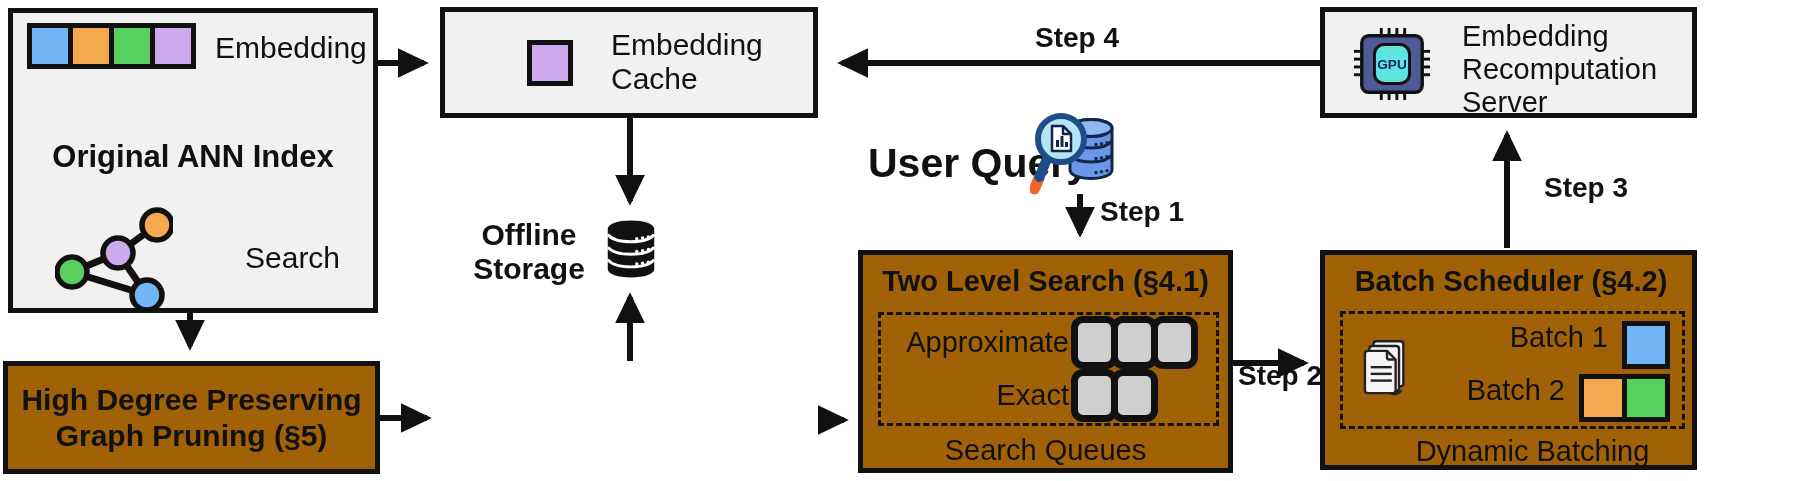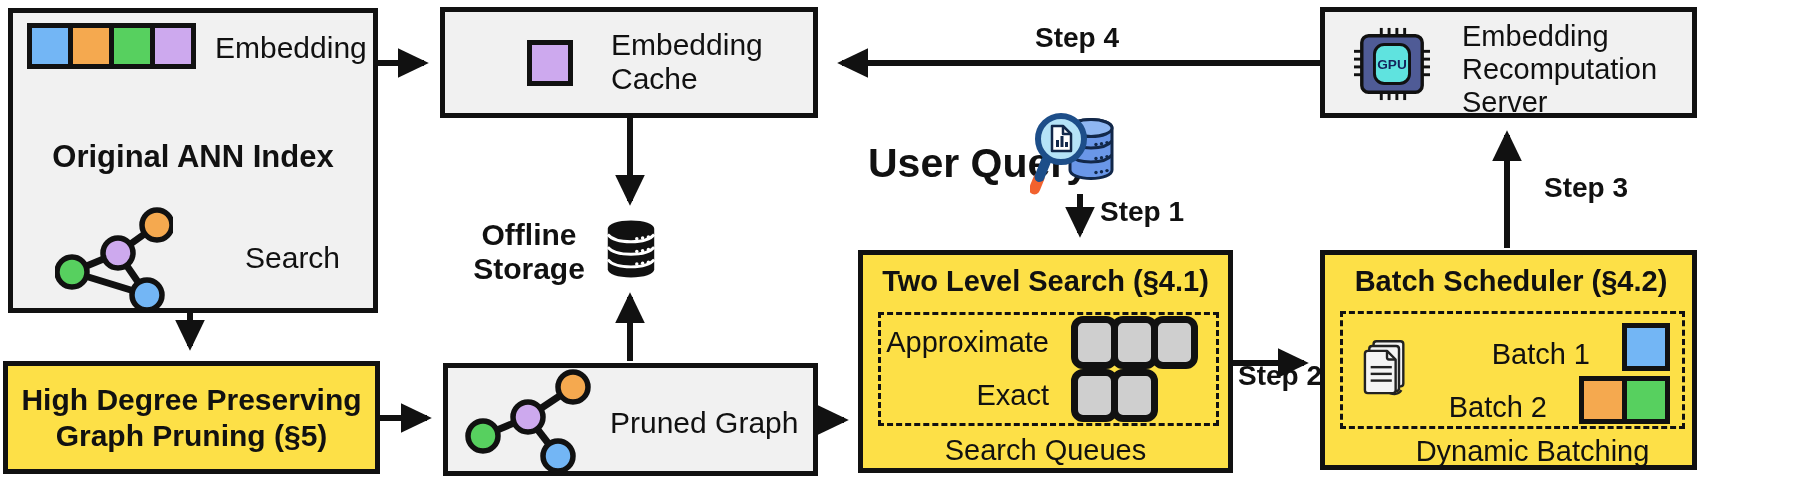--- a/index.html
+++ b/index.html
@@ -3,45 +3,45 @@
 <meta charset="utf-8">
 <style>
   html,body{margin:0;padding:0;background:#fff;}
   #canvas{
     position:relative;width:1817px;height:481px;background:#ffffff;
     font-family:"Liberation Sans","DejaVu Sans",sans-serif;color:#111;
     overflow:hidden;
   }
   .box{position:absolute;box-sizing:border-box;border:5px solid #111;}
   .light{background:#f1f1f1;}
-  .dark{background:#fde047;}
+  .dark{background:#a16207;}
   .abs{position:absolute;}
   .bold{font-weight:bold;}
   .t30{font-size:30px;line-height:34px;}
   .t29{font-size:29px;line-height:33px;}
   .step-label{position:absolute;font-weight:bold;font-size:28px;white-space:nowrap;}
   
   .emb-frame{display:flex;gap:5px;background:#111;padding:5px;}
   .emb-cell{width:36px;height:36px;}
   .c-blue{background:var(--c-blue);}
   .c-orange{background:var(--c-orange);}
   .c-green{background:var(--c-green);}
   .c-purple{background:var(--c-purple);}
   
   .cache-chip{width:36px;height:36px;border:5px solid #111;background:var(--c-purple);}
   
   .q-row{display:flex;align-items:center;height:53px;}
-  .q-label{width:190px;text-align:right;padding-right:22px;box-sizing:border-box;}
+  .q-label{width:190px;text-align:right;padding-right:2px;box-sizing:border-box;}
   .q-slots{display:flex;}
   .q-slot{width:33px;height:39px;border:7px solid #111;border-radius:12px;background:#cfcfcf;}
   .q-slot + .q-slot{margin-left:-7px;}
   
   .chip-frame{background:#111;padding:5px;display:flex;gap:5px;}
   .chip{width:38px;height:38px;}
-  .b-row{display:flex;align-items:flex-end;justify-content:flex-end;gap:32px;height:50px;}
+  .b-row{display:flex;align-items:flex-start;justify-content:flex-end;gap:14px;height:50px;}
   .dashed{position:absolute;box-sizing:border-box;border:3px dashed #111;}
   .footer-label{position:absolute;left:0;right:0;text-align:center;}
   .nowrap{white-space:nowrap;}
 </style>
 </head>
 <body>
 
 <div id="canvas">
 
   <svg class="abs" style="left:0;top:0;" width="1817" height="481" viewBox="0 0 1817 481">
@@ -116,36 +116,20 @@
         <circle cx="46" cy="18.6" r="1.8"></circle>
       <circle cx="34" cy="33.5" r="1.8"></circle>
         <circle cx="40" cy="32.7" r="1.8"></circle>
         <circle cx="46" cy="31.6" r="1.8"></circle>
       <circle cx="34" cy="46.5" r="1.8"></circle>
         <circle cx="40" cy="45.7" r="1.8"></circle>
         <circle cx="46" cy="44.6" r="1.8"></circle>
     </g>
   </svg>
 
-  <div class="box light" style="left:443px;top:363px;width:375px;height:113px;">
-    <svg class="abs" style="left:15px;top:1px;" width="130" height="104" viewBox="0 0 130 104">
-      <g stroke="#111" stroke-width="7">
-        <line x1="20" y1="67" x2="65" y2="48"></line>
-        <line x1="65" y1="48" x2="110" y2="18"></line>
-        <line x1="65" y1="48" x2="95" y2="87"></line>
-      </g>
-      <g stroke="#111" stroke-width="5.5">
-        <circle cx="110" cy="18" r="15" style="fill:var(--c-orange)"></circle>
-        <circle cx="65" cy="48" r="15" style="fill:var(--c-purple)"></circle>
-        <circle cx="20" cy="67" r="15" style="fill:var(--c-green)"></circle>
-        <circle cx="95" cy="87" r="15" style="fill:var(--c-blue)"></circle>
-      </g>
-    </svg>
-    <span class="abs t30 nowrap" style="left:162px;top:38px;">Pruned Graph</span>
-  </div>
 
   <span class="abs bold nowrap" style="left:868px;top:140px;font-size:41px;">User Query</span>
   <svg class="abs" style="left:1030px;top:106px;" width="90" height="92" viewBox="0 0 90 92">
     <path d="M40 22 C40 17 49.5 13.5 61 13.5 C72.5 13.5 82 17 82 22 L82 64 C82 69 72.5 72.5 61 72.5 C49.5 72.5 40 69 40 64 Z" style="fill:var(--c-db_blue)" stroke="#12284a" stroke-width="3"></path>
     <ellipse cx="61" cy="22" rx="21" ry="8.5" fill="#8fb7f2" stroke="#12284a" stroke-width="3"></ellipse>
     <g stroke="#12284a" stroke-width="3" fill="none">
       <path d="M40 35 C44 40 52 42 61 42 C70 42 78 40 82 35"></path>
       <path d="M40 49 C44 54 52 56 61 56 C70 56 78 54 82 49"></path>
     </g>
     <g fill="#12284a">

